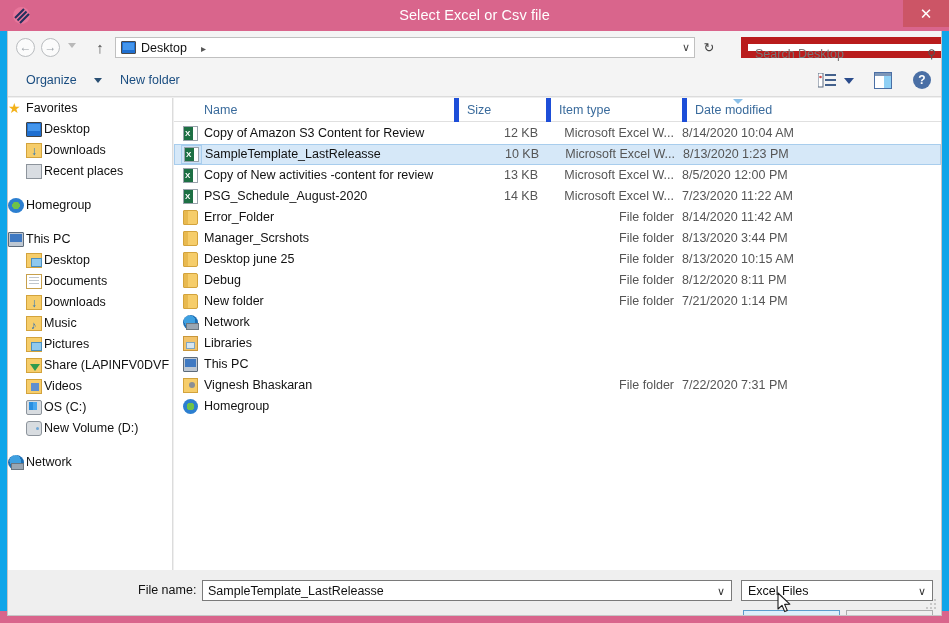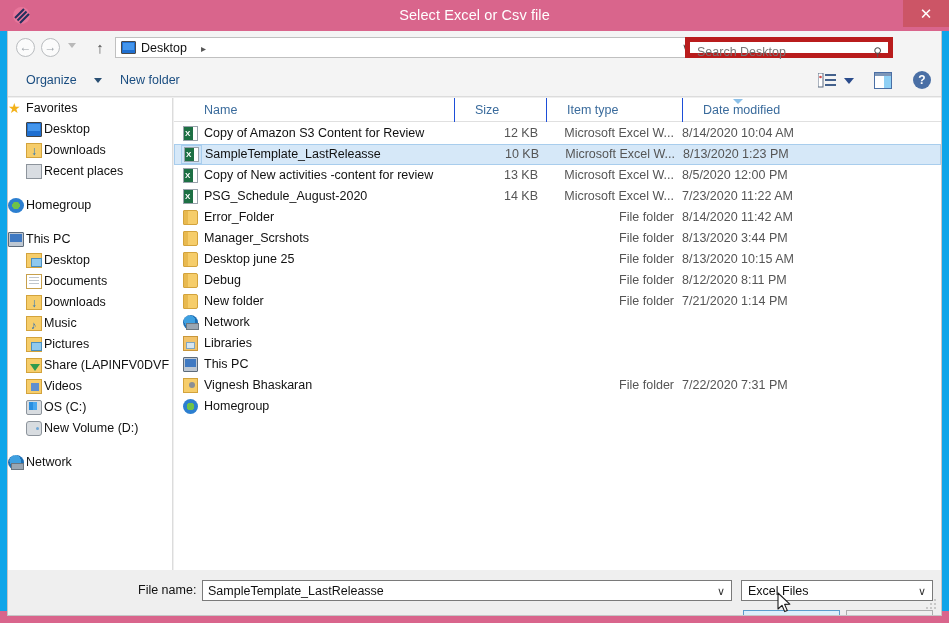--- a/index.html
+++ b/index.html
@@ -123,24 +123,24 @@
     font-size: 11px; color: #444;
     text-align: center; line-height: 21px;
   }
   #refresh-btn {
     position: absolute; left: 690px; top: 6px;
     width: 22px; height: 21px;
     font-size: 13px; color: #444;
     text-align: center; line-height: 21px;
   }
   #searchbox {
-    position: absolute; left: 677px; top: 6px;
+    position: absolute; left: 733px; top: 6px;
     width: 208px; height: 21px;
     background: #ffffff;
-    border: 5px solid #b91c1c;
+    border: 7px solid #b91c1c;
   }
   #search-placeholder {
     position: absolute; left: 7px; top: 2px;
     font-size: 12.5px; color: #777; line-height: 17px;
   }
   #search-icon {
     position: absolute; right: 6px; top: 3px;
     font-size: 12px; color: #555;
   }
 
@@ -280,22 +280,22 @@
   #col-header {
     position: absolute; left: 0; top: 0;
     width: 767px; height: 24px;
     background: #ffffff;
     border-bottom: 1px solid #e0e0e0;
   }
   .col-h {
     position: absolute; top: 0;
     height: 24px; line-height: 24px;
     font-size: 12.5px; color: #3a6b9c;
-    padding-left: 20px;
-    border-left: 1px solid #1d4ed8;
+    padding-left: 8px;
+    border-left: 5px solid #1d4ed8;
   }
   .col-h:first-child { border-left: none; }
   #col-name { left: 24px; width: 270px; border-left: none; padding-left: 6px; }
   #col-size { left: 280px; width: 92px; }
   #col-type { left: 372px; width: 136px; }
   #col-date { left: 508px; width: 125px; }
   #sort-indicator {
     position: absolute; left: 559px; top: 1px;
     width: 0; height: 0;
     border-left: 5px solid transparent;

